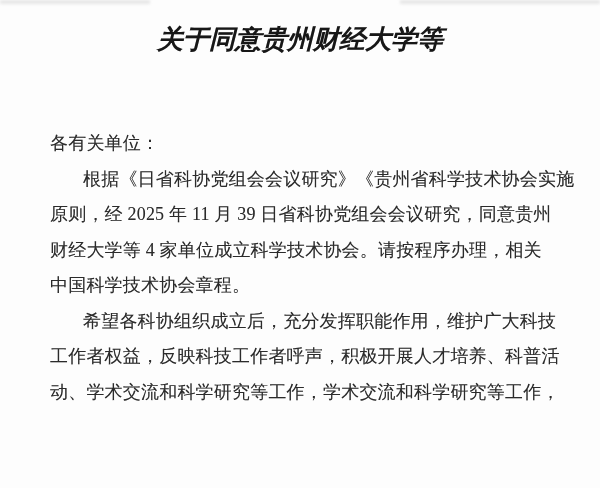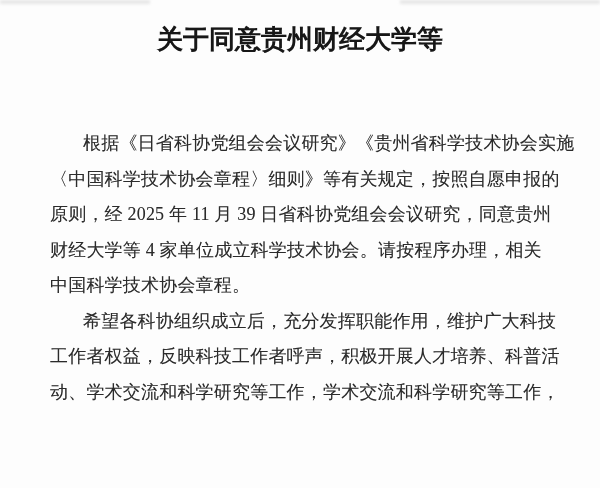--- a/index.html
+++ b/index.html
@@ -32,20 +32,21 @@
     top: 21px;
     left: 0;
     right: 0;
     margin: 0;
     text-align: center;
     font-size: 26px;
     line-height: 38px;
     font-weight: 700;
     color: #171717;
     text-shadow: 0 0 0.5px rgba(0,0,0,0.35);
+    font-style: italic;
   }
   .title-line { display: block; }
 
   .doc-body {
     position: absolute;
     top: 126px;
     left: 50px;
     width: 514px;
     font-size: 18px;
     line-height: 35.5px;
@@ -64,23 +65,23 @@
 <div class="page">
 
   <div class="artifact artifact-left"></div>
   <div class="artifact artifact-right"></div>
 
   <h1 class="title">
     <span class="title-line">关于同意贵州财经大学等</span>
   </h1>
 
   <div class="doc-body">
+    <div class="line">各有关单位：</div>
 
     <div class="line indent">根据《日省科协党组会会议研究》《贵州省科学技术协会实施</div>
-    <div class="line">〈中国科学技术协会章程〉细则》等有关规定，按照自愿申报的</div>
     <div class="line">原则，经 2025 年 11 月 39 日省科协党组会会议研究，同意贵州</div>
     <div class="line">财经大学等 4 家单位成立科学技术协会。请按程序办理，相关</div>
     <div class="line">中国科学技术协会章程。</div>
 
     <div class="line indent">希望各科协组织成立后，充分发挥职能作用，维护广大科技</div>
     <div class="line">工作者权益，反映科技工作者呼声，积极开展人才培养、科普活</div>
     <div class="line">动、学术交流和科学研究等工作，学术交流和科学研究等工作，</div>
   </div>
 
 </div>

